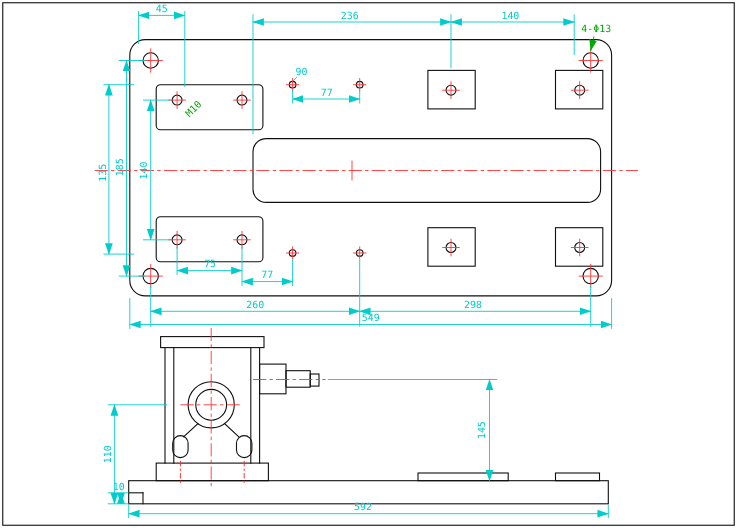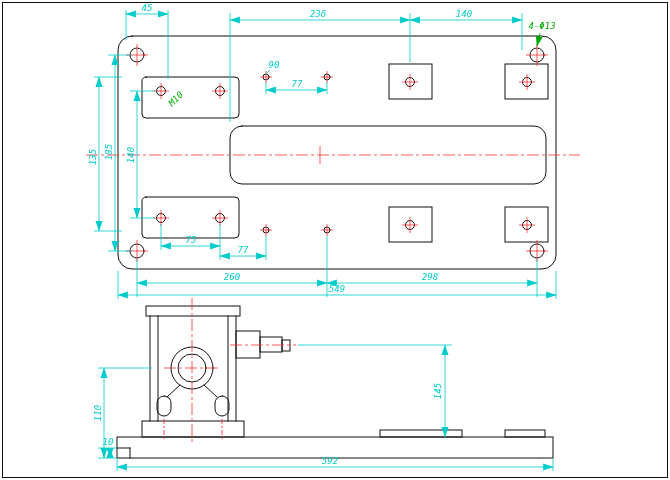--- a/index.html
+++ b/index.html
@@ -1,16 +1,16 @@
 <!DOCTYPE html>
 <html><head>
 <meta charset="utf-8">
 <style>
   html,body{margin:0;padding:0;background:#FFFFFF;}
-  .canvas{position:relative;width:670px;height:480px;background:#FFFFFF;overflow:hidden;font-style:italic;}
+  .canvas{position:relative;width:670px;height:480px;background:#FFFFFF;overflow:hidden;}
   svg{display:block;}
   .k{stroke:#101010;fill:none;stroke-width:1;stroke-linecap:square;}
   .c{stroke:#00CCCC;fill:none;stroke-width:.8;}
   .r{stroke:#FF3030;fill:none;stroke-width:.8;}
   .cl{stroke:#FF3030;fill:none;stroke-width:.8;stroke-dasharray:12 3 3 3;}
   .rd{stroke:#FF3030;fill:none;stroke-width:.9;stroke-dasharray:5 2 2 2;}
   .gl{stroke:#00AA00;fill:none;stroke-width:.8;}
   text.t{fill:#00CCCC;font-family:"DejaVu Sans Mono",monospace;font-size:9px;text-anchor:middle;}
   text.g{fill:#00AA00;font-family:"DejaVu Sans Mono",monospace;font-size:9px;text-anchor:middle;}
 </style>

